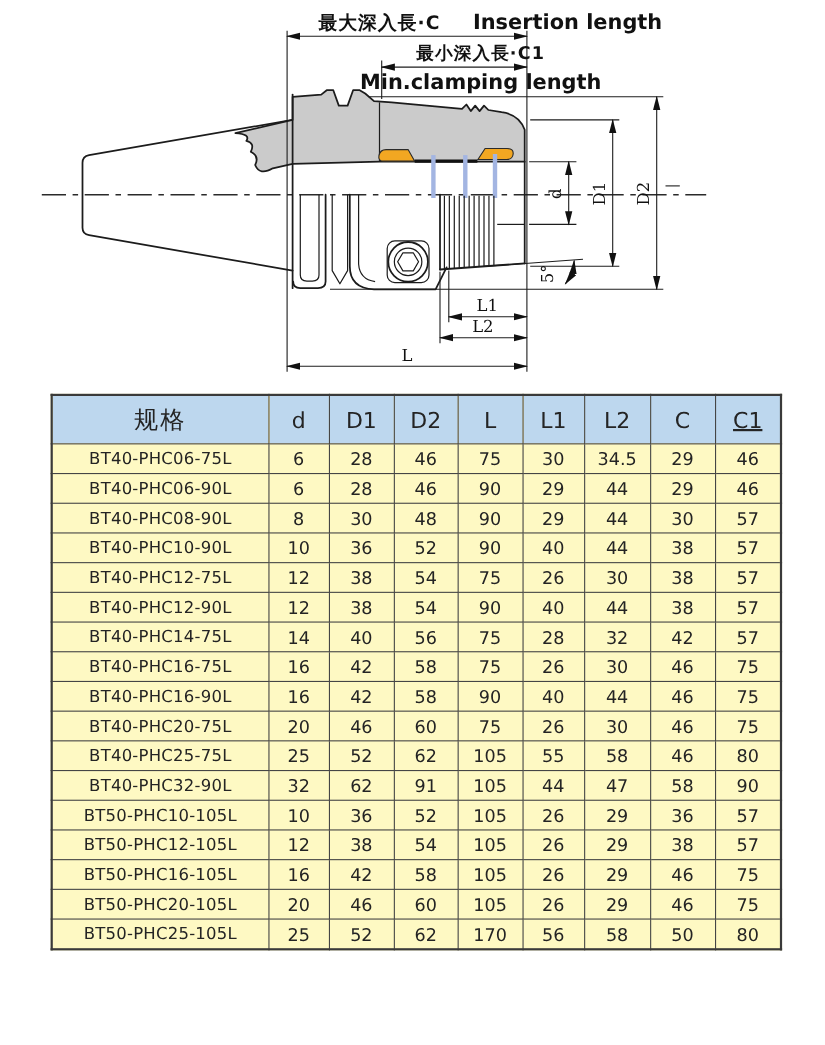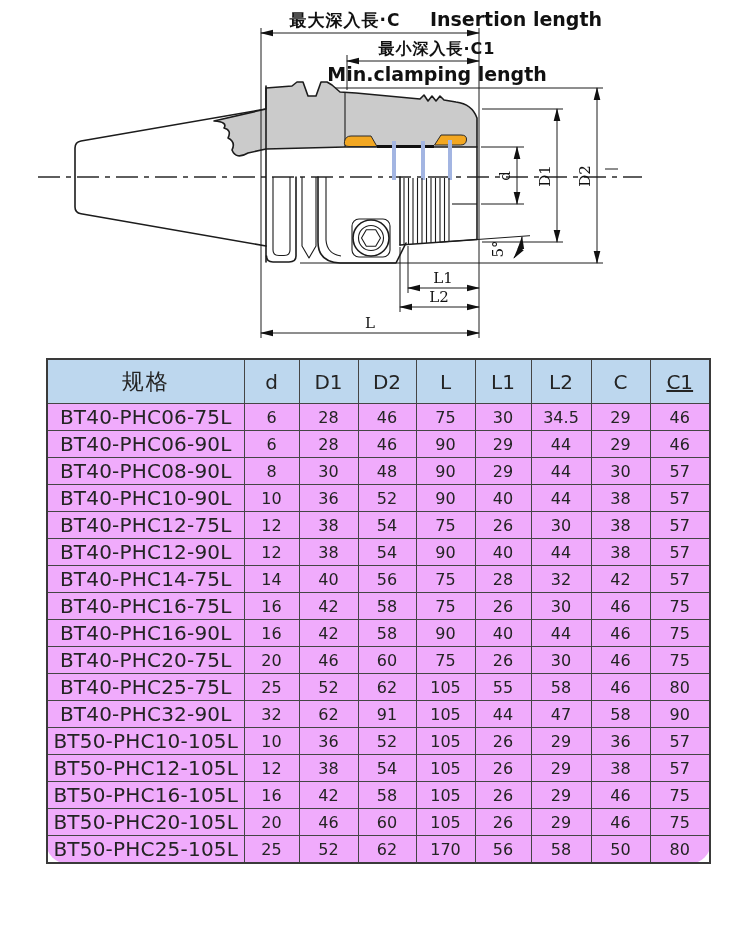--- a/index.html
+++ b/index.html
@@ -14,36 +14,35 @@
   .cn-label2{font-size:16px;font-weight:600;letter-spacing:1px;}
   .en-label{font-size:19px;font-weight:600;}
   .dim-label{font-family:"DejaVu Serif","Liberation Serif",serif;font-size:15px;}
   .thin{stroke:#1c1c1c;stroke-width:1;fill:none;}
   .outline{stroke:#1c1c1c;stroke-width:1.6;fill:none;stroke-linejoin:round;stroke-linecap:round;}
   .outline2{stroke:#1c1c1c;stroke-width:1.1;fill:none;stroke-linejoin:round;}
 
   #spec-table{
     position:absolute;left:46px;top:358px;width:663px;
     border-collapse:collapse;table-layout:fixed;
-    background:#f0abfc;
-    border-radius:22px;
+    background:#fef9c3;
   }
   #spec-table th,#spec-table td{
     border:1.4px solid #454545;
     text-align:center;vertical-align:middle;
     color:#242424;padding:0;
     overflow:hidden;white-space:nowrap;
   }
   #spec-table{border:2.5px solid #3a3a3a;}
   #spec-table th{
     height:43px;font-size:20px;font-weight:500;
   }
   #spec-table th.spec-head{font-size:22px;letter-spacing:2px;}
   #spec-table td{height:26px;font-size:16px;}
-  #spec-table td.spec-cell{font-size:20px;letter-spacing:0.2px;}
+  #spec-table td.spec-cell{font-size:15px;letter-spacing:0.2px;}
   #watermark-band{
     position:absolute;left:292px;top:881px;width:458px;height:32px;
     background:rgba(255,255,255,0.48);
     pointer-events:none;
   }
 </style>
 </head>
 <body>
 
 <div id="drawing-wrap">

